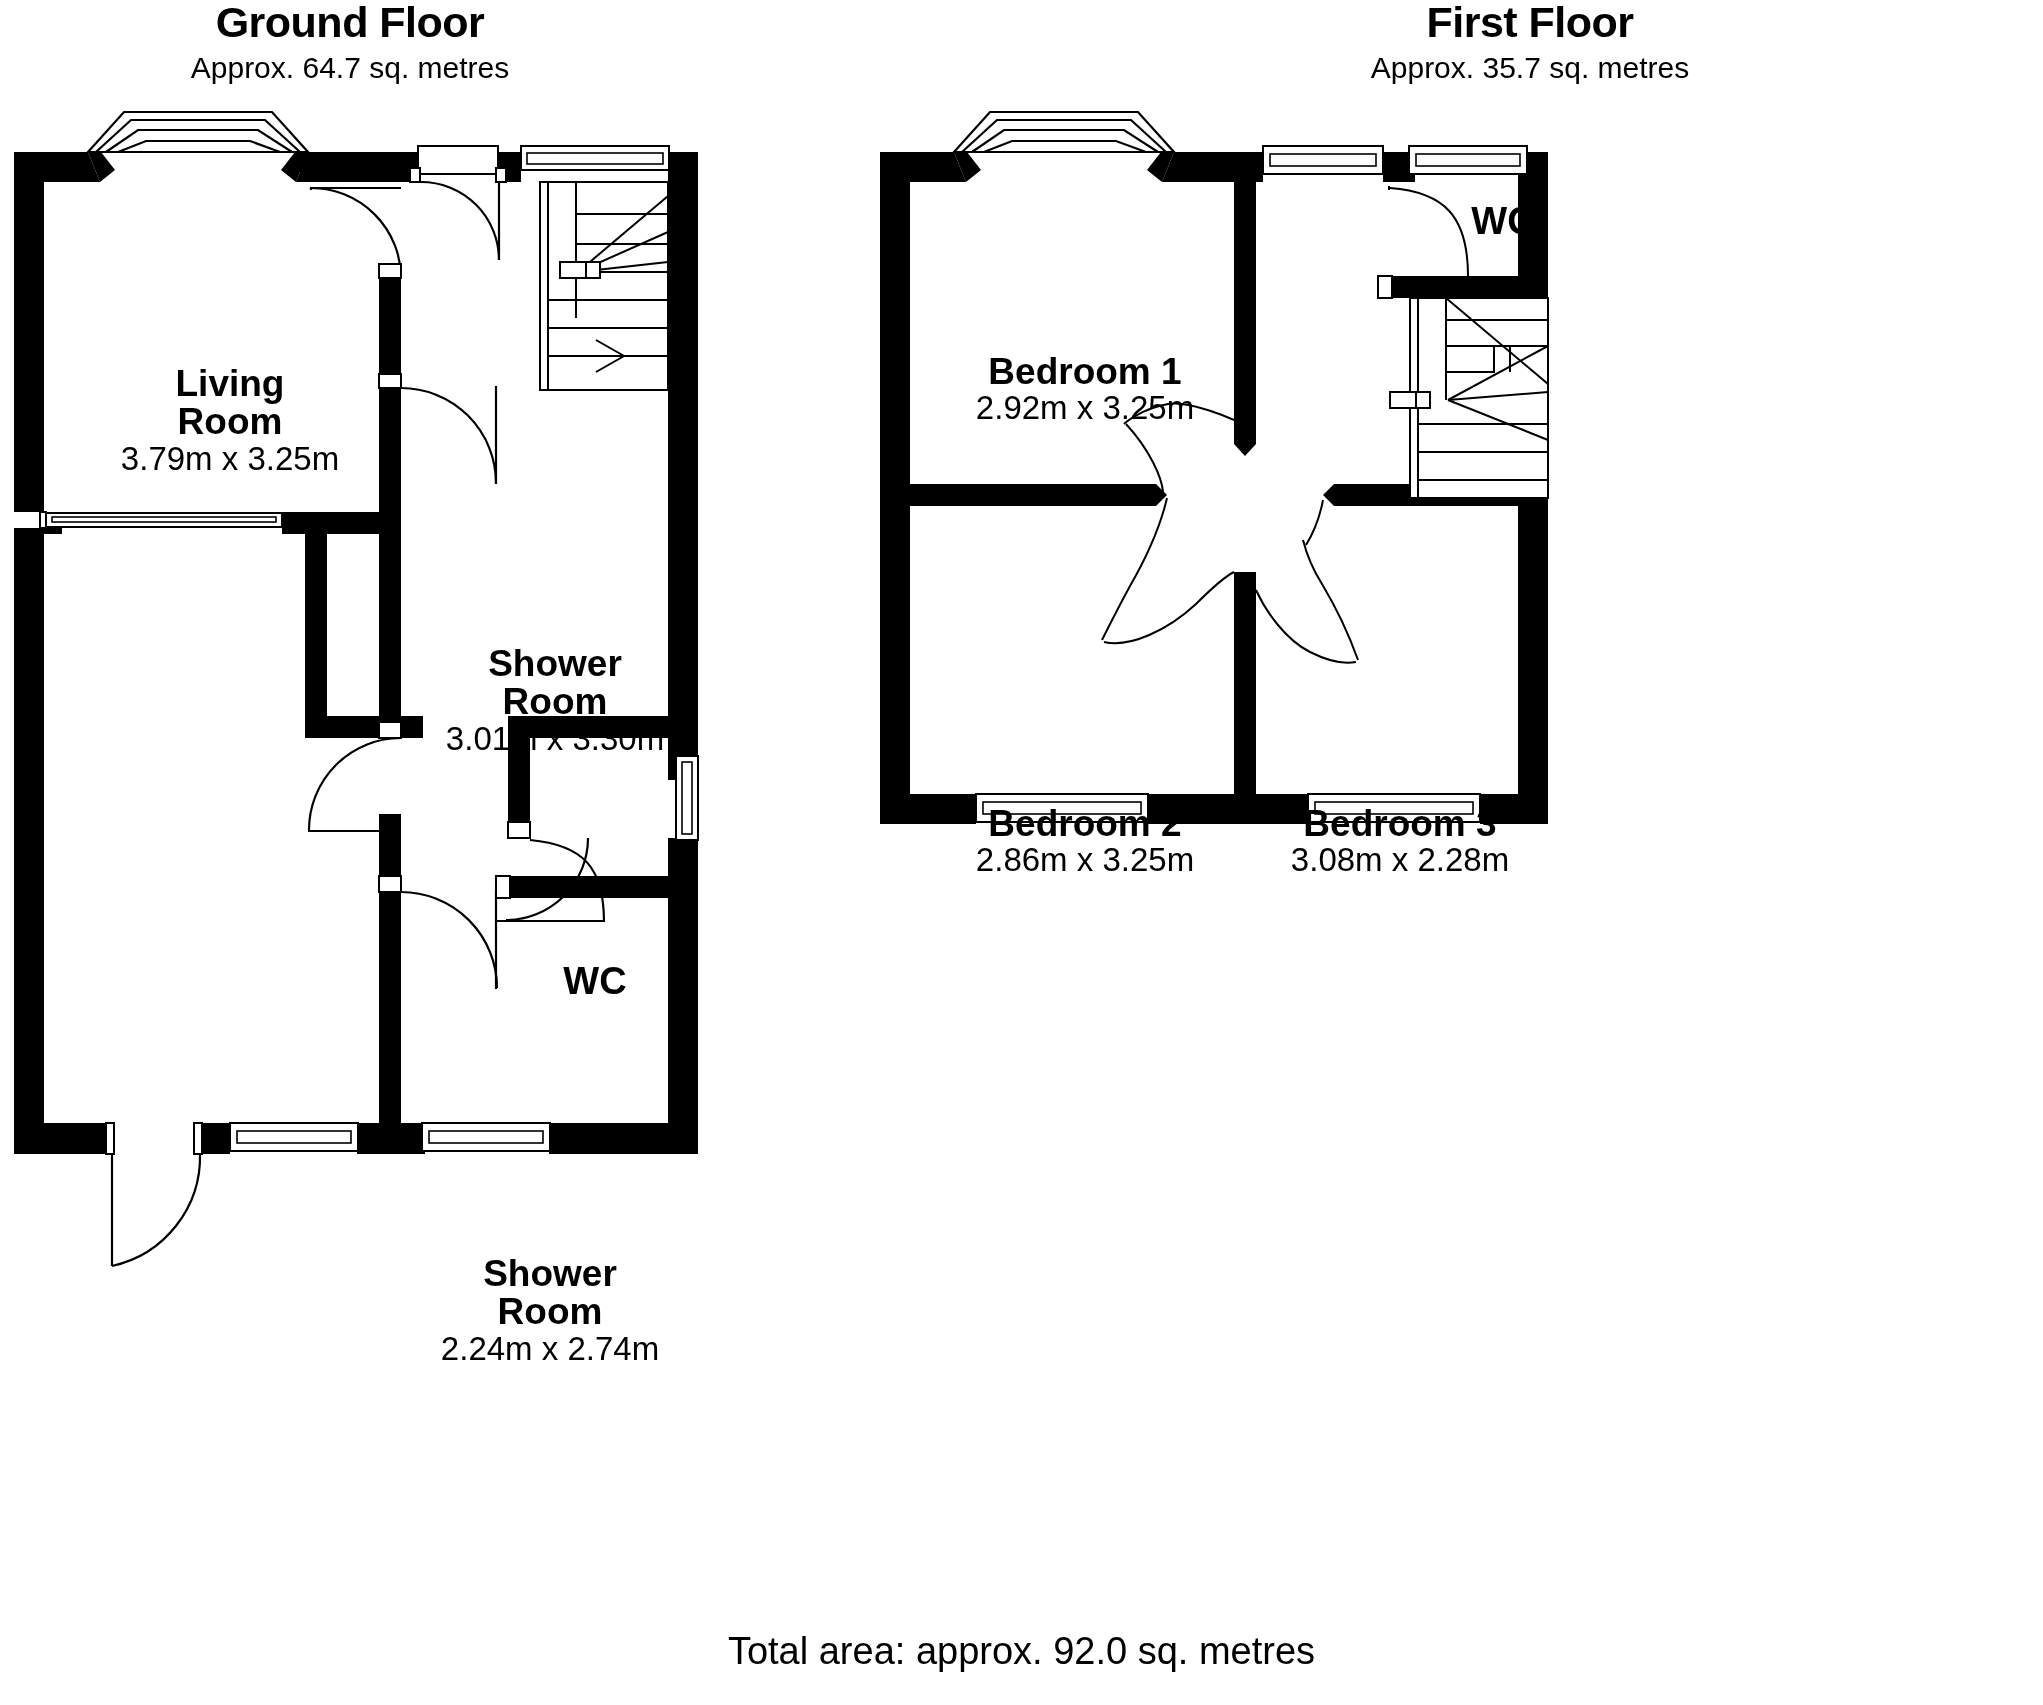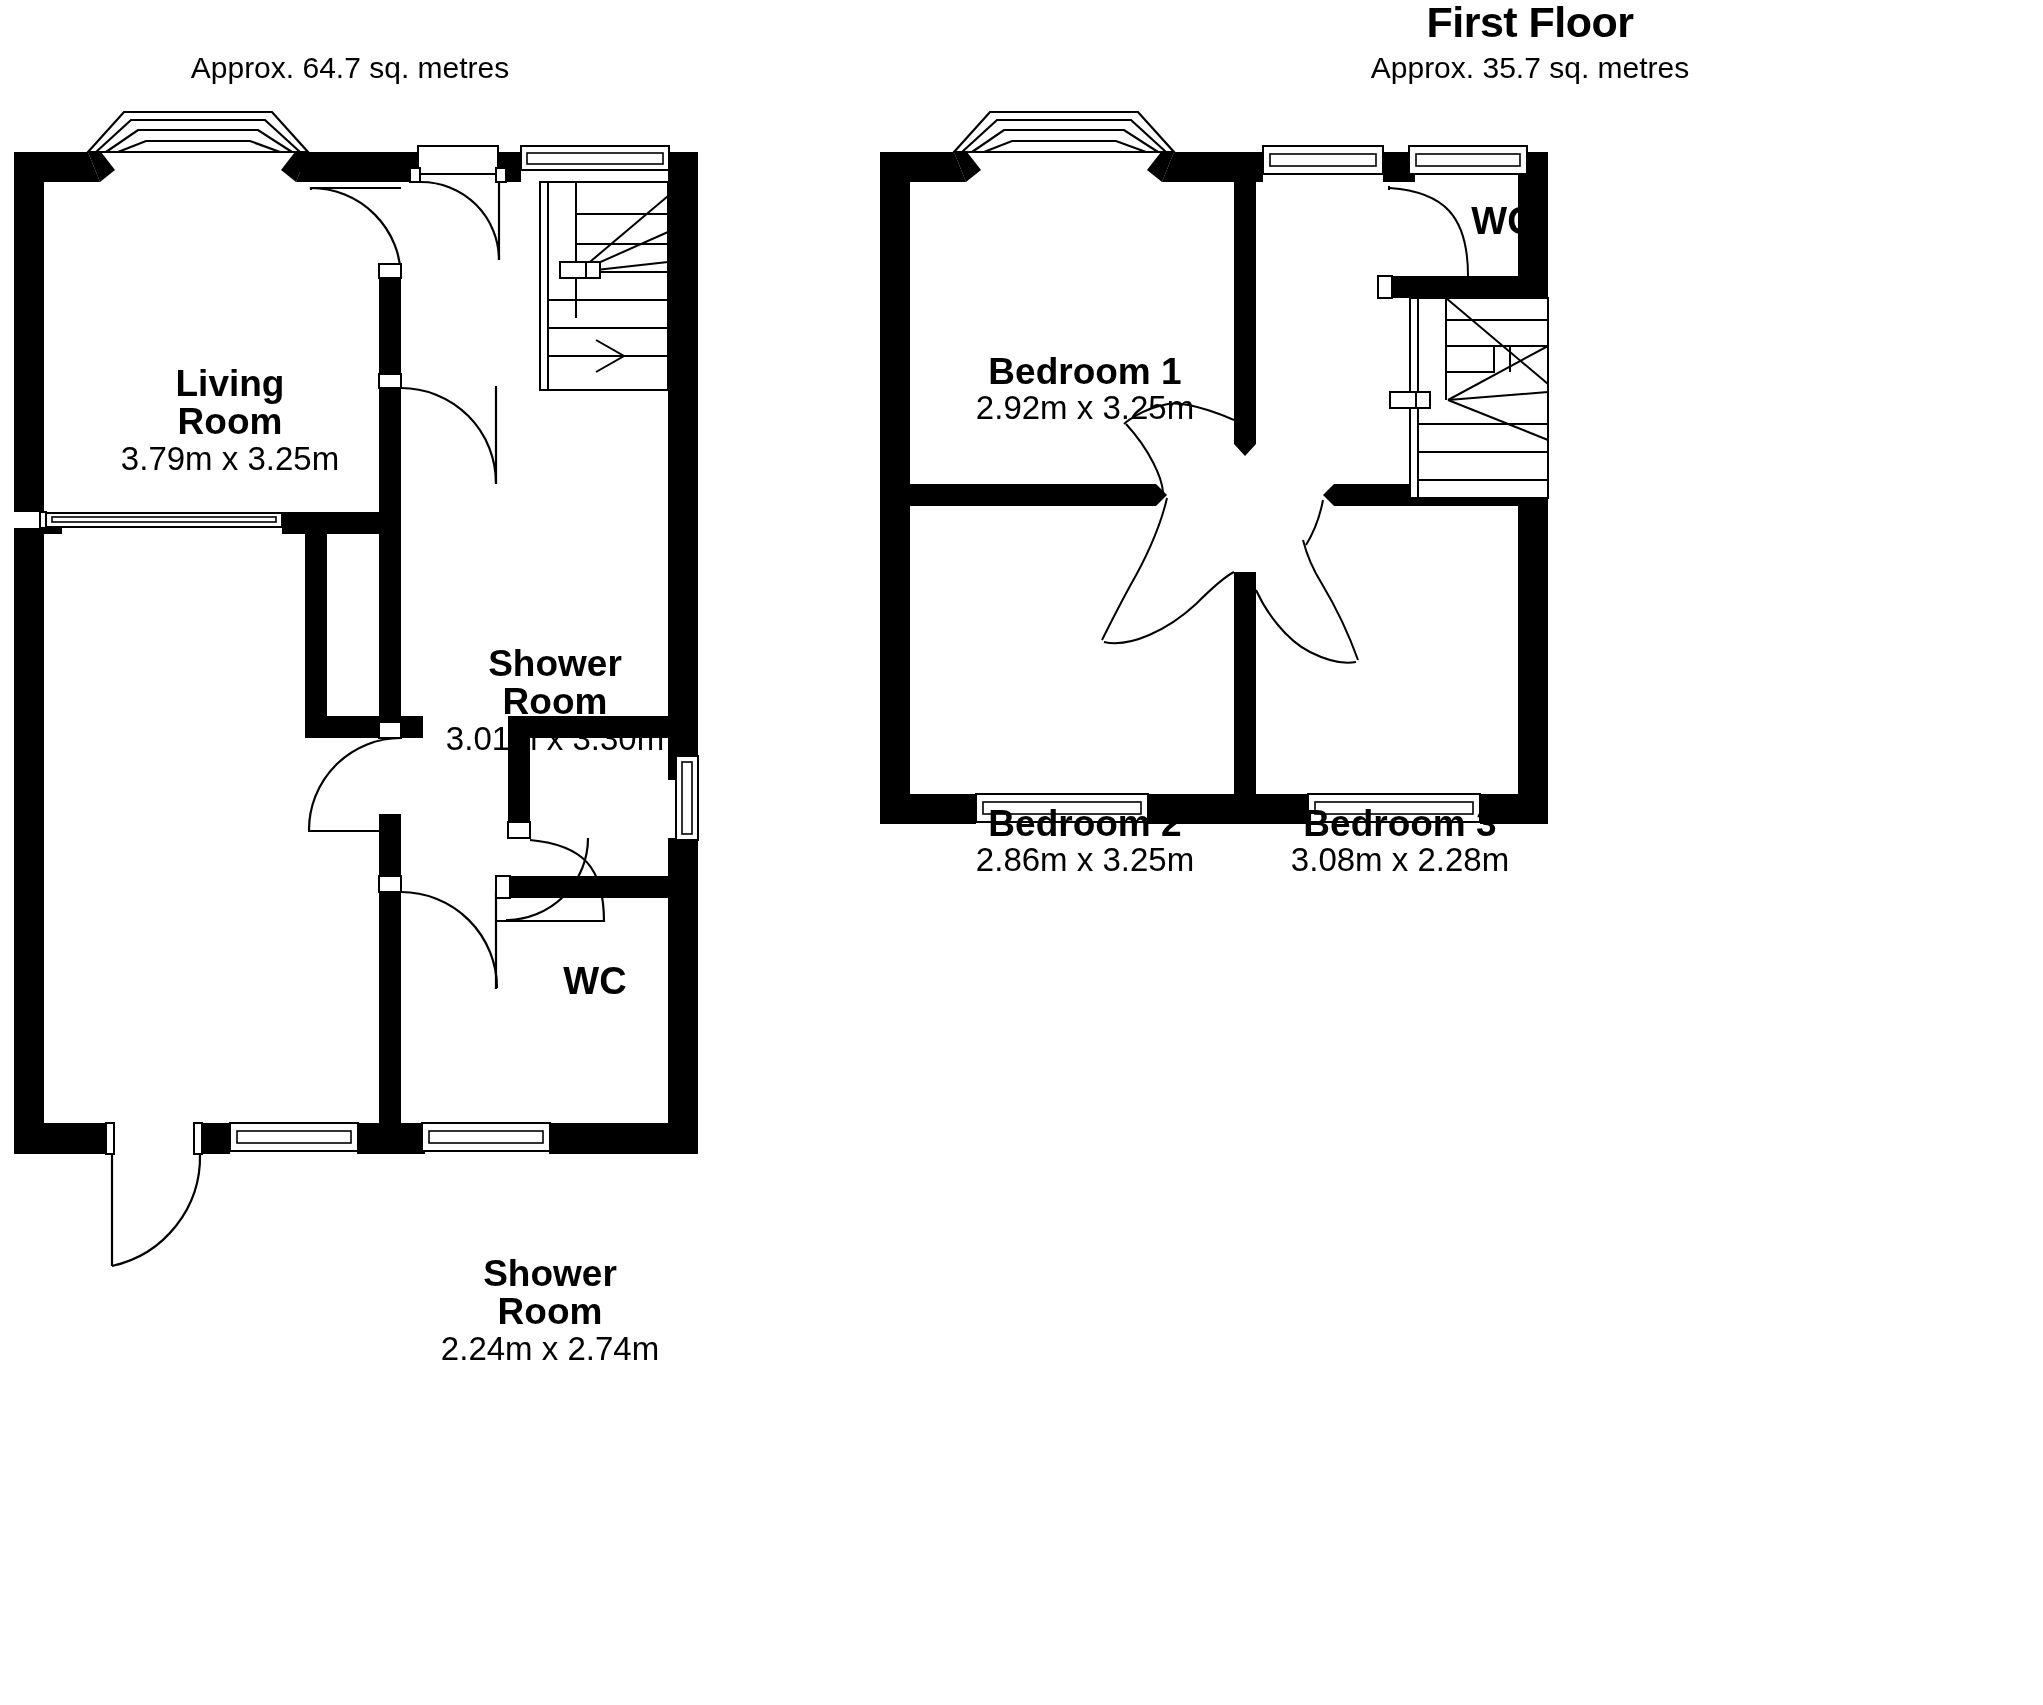--- a/index.html
+++ b/index.html
@@ -69,20 +69,21 @@
     font-weight: bold;
     font-size: 38px;
     text-align: center;
   }
 </style>
 </head>
 <body>
 
 <div class="page">
 
+  <div class="floor-title" style="left:0px; top:0px; width:700px;">Ground Floor</div>
   <div class="floor-sub" style="left:0px; top:52px; width:700px;">Approx. 64.7 sq. metres</div>
 
   <div class="floor-title" style="left:1180px; top:0px; width:700px;">First Floor</div>
   <div class="floor-sub" style="left:1180px; top:52px; width:700px;">Approx. 35.7 sq. metres</div>
 
   <svg class="plan" viewBox="0 0 2043 1705">
 
     <g>
 
       <g>
@@ -411,14 +412,15 @@
     <span class="room-dims">2.86m x 3.25m</span>
   </div>
 
   <div class="room-label" style="left:1225px; top:805px; width:350px;">
     <span class="room-name">Bedroom 3</span>
     <span class="room-dims">3.08m x 2.28m</span>
   </div>
 
   <div class="wc-label" style="left:1438px; top:200px; width:130px;">WC</div>
 
+  <div class="footer" style="top:1630px;">Total area: approx. 92.0 sq. metres</div>
 
 </div>
 
 </body></html>

